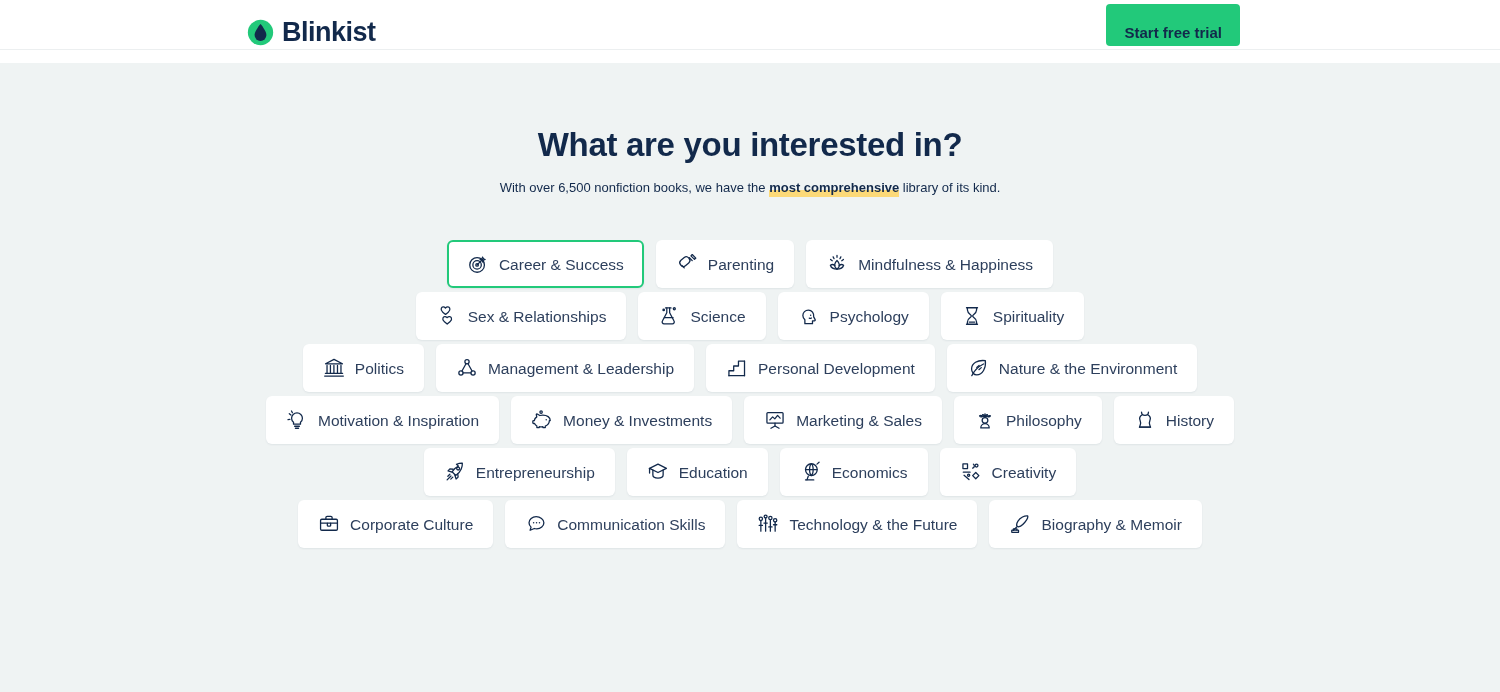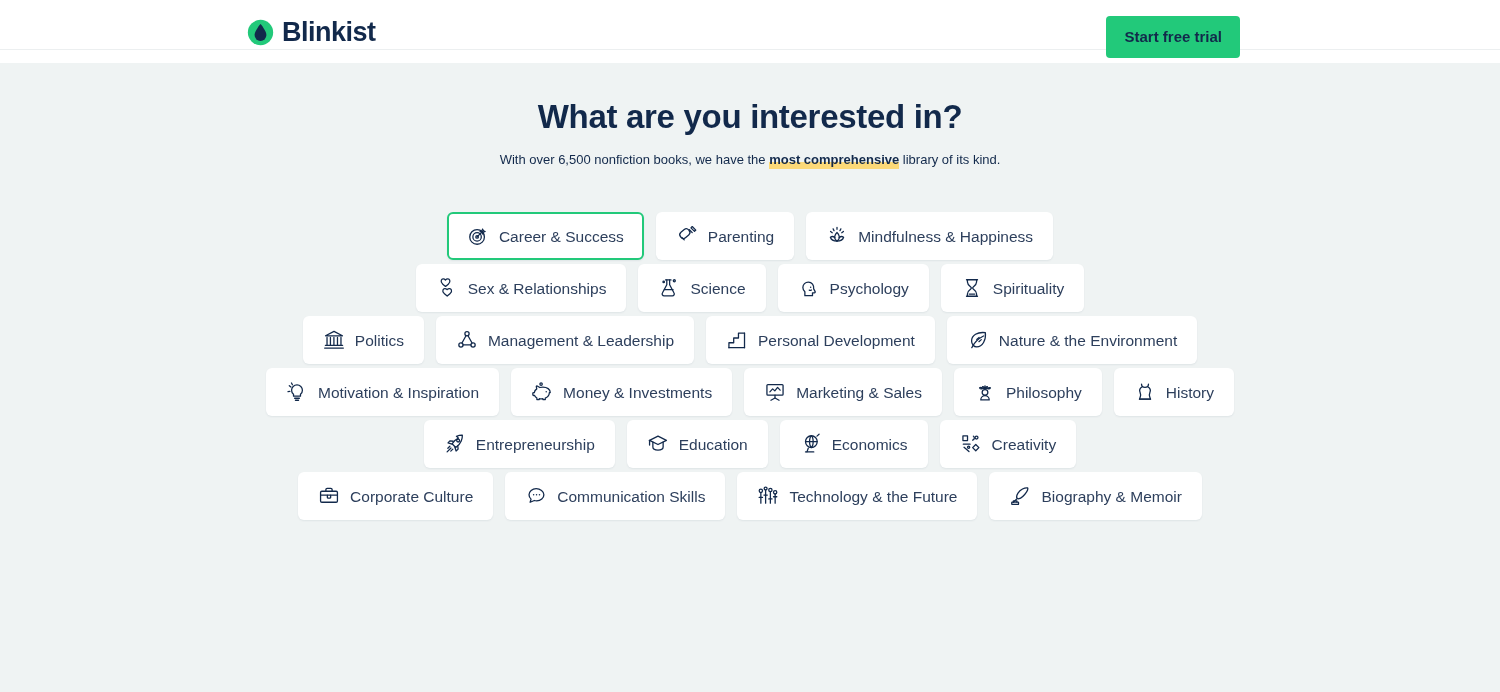--- a/index.html
+++ b/index.html
@@ -42,46 +42,46 @@
   .logo-text {
     font-size: 27px;
     font-weight: bold;
     color: #12294b;
     letter-spacing: -0.5px;
     line-height: 1;
   }
   .cta {
     position: absolute;
     right: 260px;
-    top: 16px;
+    top: 4px;
     background: #22c97a;
     color: #12294b;
     border: none;
     border-radius: 4px;
     font-family: "Liberation Sans", sans-serif;
     font-size: 15px;
     font-weight: bold;
-    padding: 0 18px;
+    padding: 8px 18px;
     height: 42px;
     line-height: 42px;
     cursor: pointer;
     white-space: nowrap;
   }
 
   .header-gap {
     height: 13px;
     background: #ffffff;
   }
 
   
   .main {
     height: 629px;
     background: #eff3f3;
     width: 1500px;
-    padding-top: 34px;
+    padding-top: 62px;
   }
   .headline {
     text-align: center;
     font-size: 33px;
     font-weight: bold;
     color: #12294b;
     letter-spacing: -0.3px;
     line-height: 1.2;
   }
   .subheadline {

